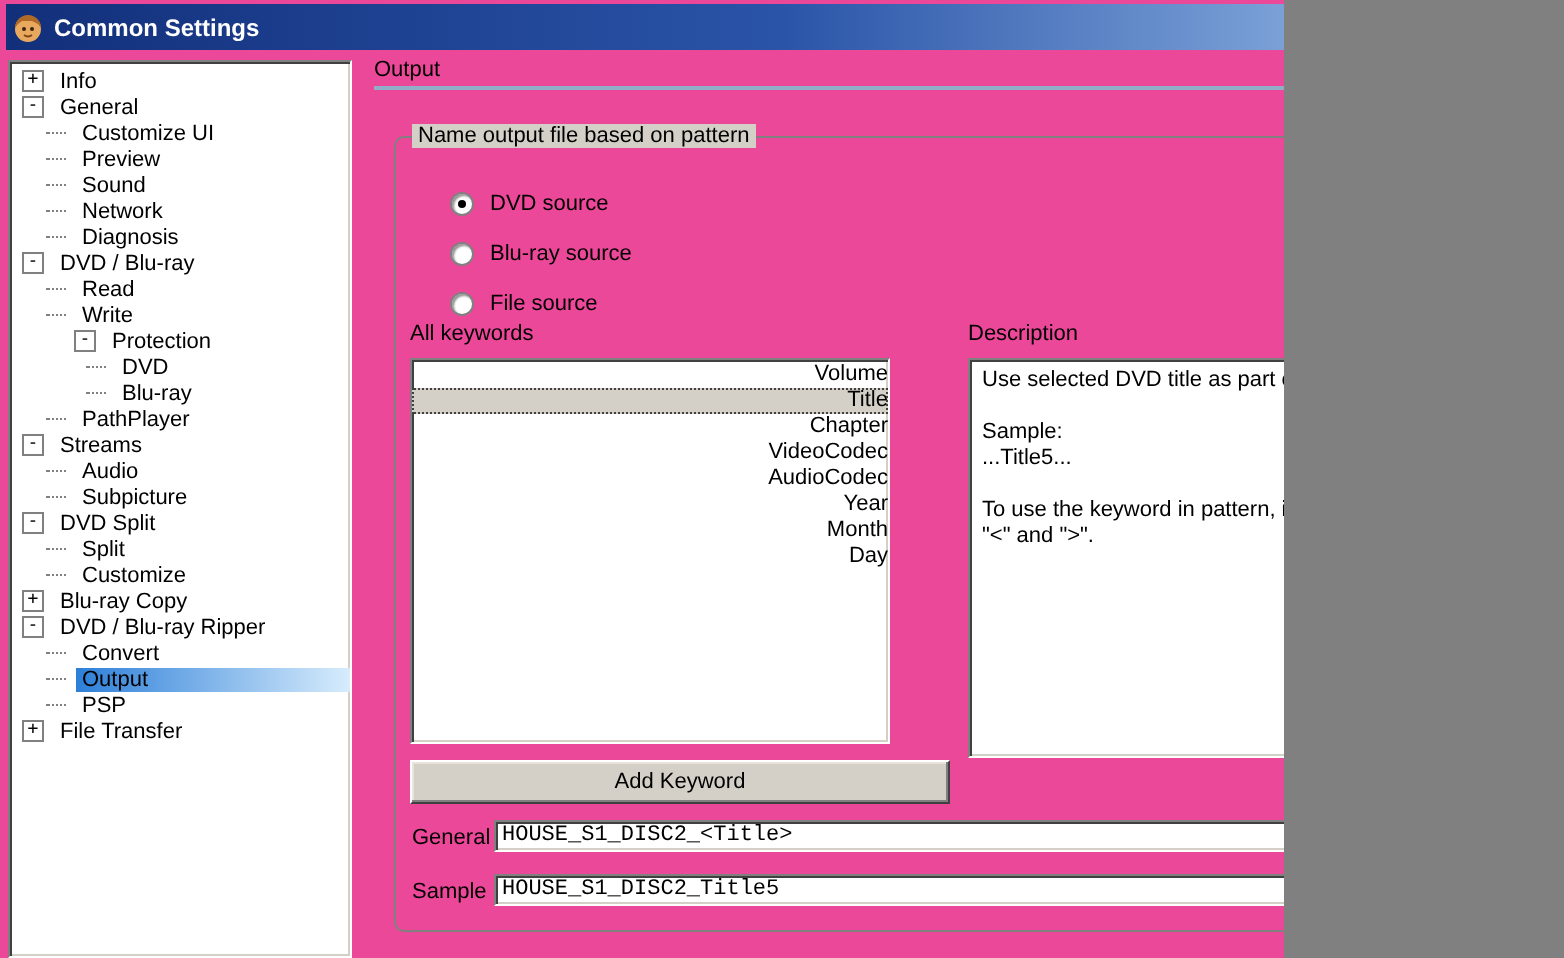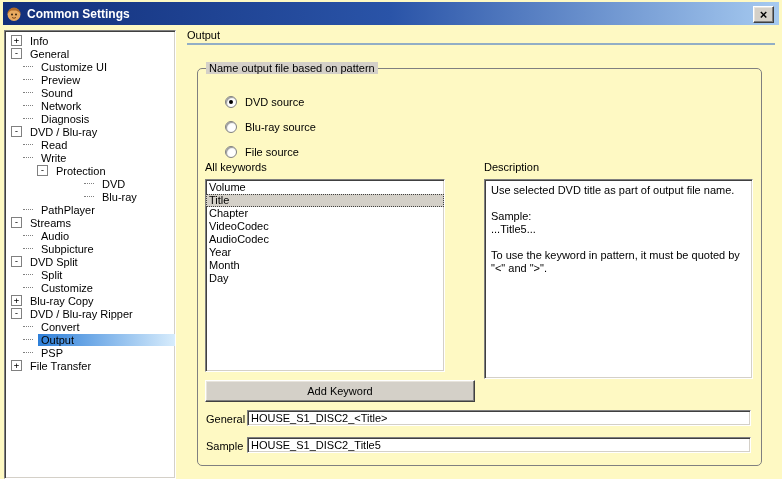--- a/index.html
+++ b/index.html
@@ -1,17 +1,17 @@
 <!DOCTYPE html>
 <html><head>
 <meta charset="utf-8">
 <style>
   html,body{margin:0;padding:0;background:#808080;}
   #window{
-    position:relative;width:782px;height:479px;background:#fef9c3;
+    position:relative;width:642px;height:479px;background:#ec4899;
     font-family:"Liberation Sans",sans-serif;font-size:11px;color:#000;
     overflow:hidden;
   }
   
   .titlebar{
     position:absolute;left:3px;top:2px;width:776px;height:23px;
     background:linear-gradient(90deg,#122f7a 0%,#2a54a8 50%,#a6caf0 100%);
     display:flex;align-items:center;
   }
   .app-icon{width:16px;height:16px;margin-left:3px;flex:0 0 auto;}
@@ -36,21 +36,21 @@
   }
   
   .tree-panel{
     position:absolute;left:4px;top:30px;width:172px;height:449px;
     padding-top:3px;overflow:hidden;
   }
   .tr{height:13px;display:flex;align-items:center;white-space:nowrap;}
   .lvl0{padding-left:6px}
   .lvl1{padding-left:18px}
   .lvl1.boxed{padding-left:32px}
-  .lvl2{padding-left:79px}
+  .lvl2{padding-left:38px}
   .box{
     width:11px;height:11px;box-sizing:border-box;border:1px solid #808080;background:#fff;
     font-family:"DejaVu Sans Mono",monospace;font-size:9px;line-height:8px;
     text-align:center;margin-right:5px;flex:0 0 auto;
   }
   .stub{width:10px;height:0;border-top:1px dotted #808080;margin-right:5px;flex:0 0 auto;}
   .tr .lbl{padding:0 3px;}
   .tr.selected .lbl{
     flex:1;background:linear-gradient(90deg,#2d7fd9 0%,#d7ecfc 100%);
   }
@@ -68,37 +68,37 @@
     border:1px solid #808080;box-shadow:inset 1px 1px 1px rgba(64,64,64,.55);
     position:relative;flex:0 0 auto;
   }
   .radio.on::after{
     content:"";position:absolute;left:3px;top:3px;width:4px;height:4px;border-radius:50%;background:#000;
   }
   .rlbl{margin-left:8px;}
   .sec-label{position:absolute;top:92px;}
   .listbox{
     position:absolute;left:7px;top:110px;width:240px;height:193px;
-    overflow:hidden;padding-top:1px;
+    overflow:hidden;padding-top:1px;text-align:right;
   }
   .li{height:13px;line-height:13px;padding-left:3px;white-space:nowrap;}
   .li.sel{background:#d4d0c8;outline:1px dotted #404040;outline-offset:-1px;}
   .descbox{
     position:absolute;left:286px;top:110px;width:269px;height:200px;
     padding:4px 6px;overflow:hidden;
   }
   .desc-text{white-space:pre-wrap;line-height:13px;}
   .add-btn{
     position:absolute;left:7px;top:311px;width:270px;height:22px;
     font-family:"Liberation Sans",sans-serif;font-size:11px;text-align:center;cursor:default;
   }
   .frow-label{position:absolute;left:8px;}
   .field{
     position:absolute;left:49px;width:504px;height:16px;
-    font-family:Liberation Sans, sans-serif;font-size:11px;padding:1px 3px;
+    font-family:Liberation Mono, monospace;font-size:11px;padding:1px 3px;
   }
 </style>
 </head>
 <body>
 
 <div id="window">
 
   <div class="titlebar">
     <svg class="app-icon" viewBox="0 0 16 16">
       <circle cx="8" cy="8.5" r="6.5" fill="#e8a95f"></circle>

